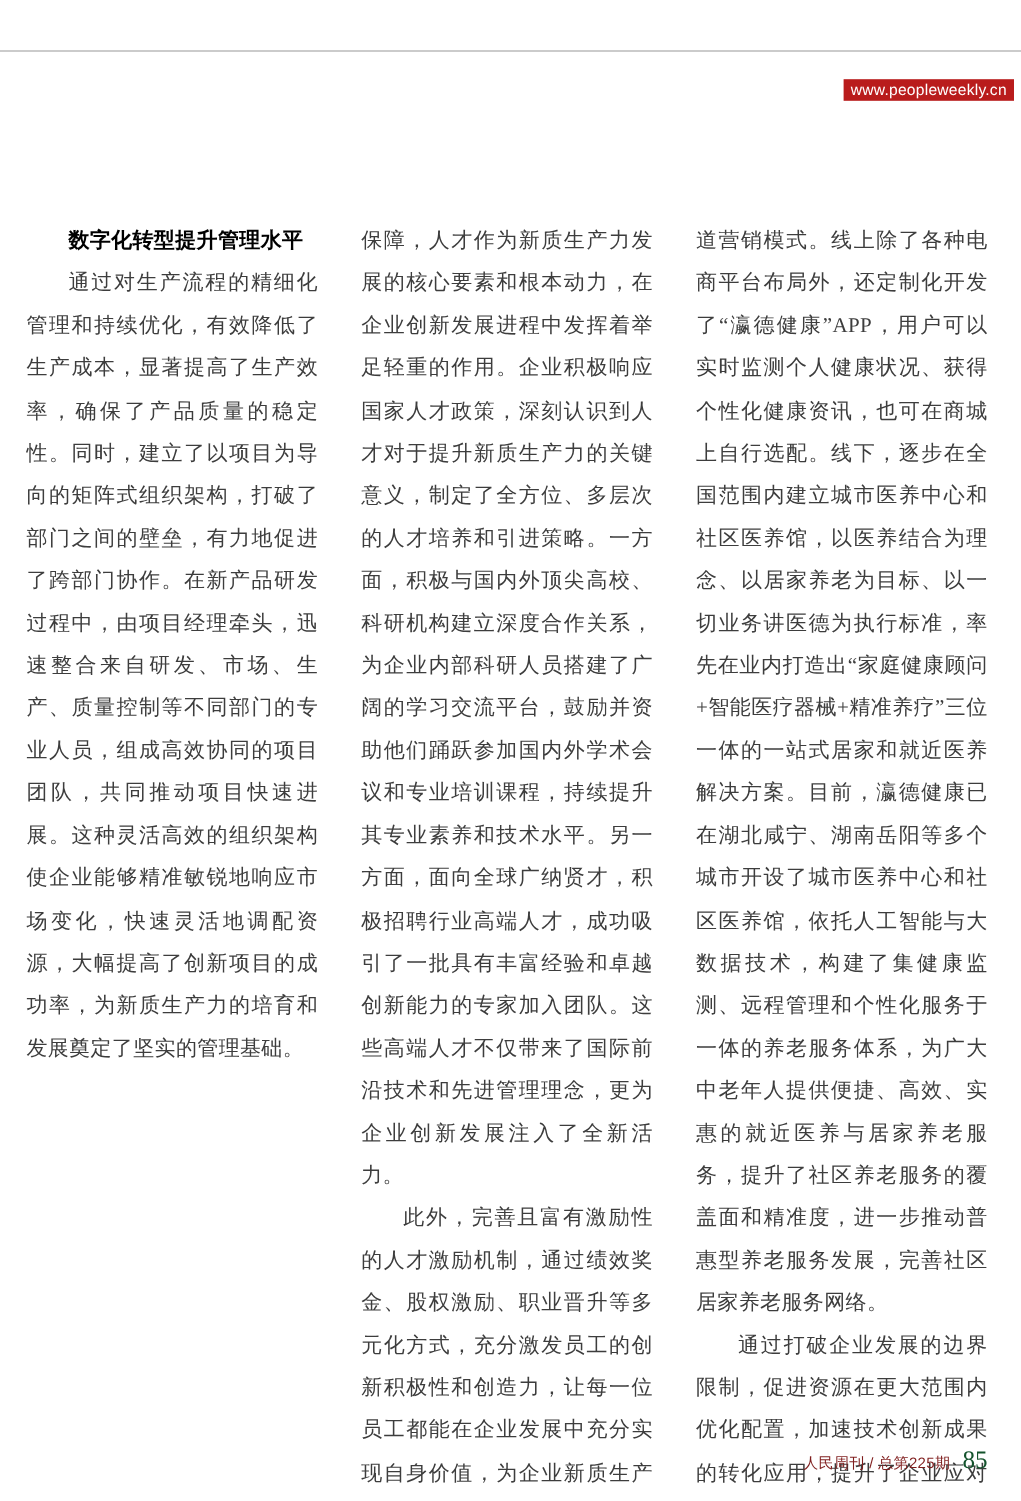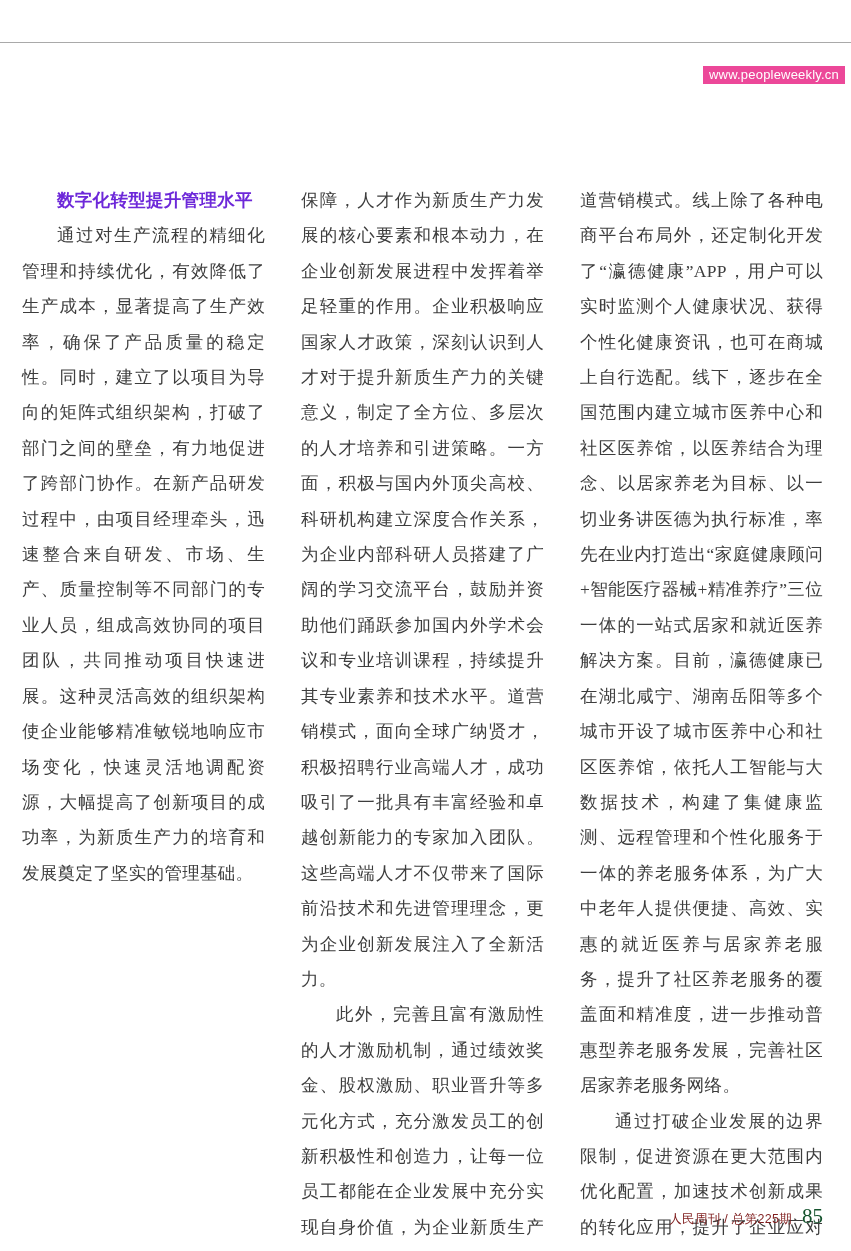--- a/index.html
+++ b/index.html
@@ -7,39 +7,39 @@
     width:851px;height:1251px;position:relative;background:#ffffff;
     font-family:"Liberation Serif","DejaVu Serif",serif;
     color:#3d3d3d;overflow:hidden;
   }
   .top-rule{
     position:absolute;top:42px;left:0;width:851px;height:1px;
     background:#a9a9a9;
   }
   .site-badge{
     position:absolute;top:66px;right:6px;
-    background:#ec4899;color:#ffffff;
+    background:#b91c1c;color:#ffffff;
     font-family:"Liberation Sans","DejaVu Sans",sans-serif;
     font-size:13px;line-height:16px;padding:1px 6px;
     letter-spacing:0.2px;
   }
   .columns{
     position:absolute;top:183px;left:22px;width:801px;
     display:flex;gap:36px;
   }
   .col{
     width:243px;flex:0 0 243px;
     font-size:17.5px;line-height:35.4px;
     text-align:justify;
     letter-spacing:0.3px;
   }
   .para{margin:0;text-indent:2em;}
   .para.cont{text-indent:0;}
   .subhead{
-    margin:0;text-indent:2em;font-weight:600;color:#6d28d9;
+    margin:0;text-indent:2em;font-weight:600;color:#000000;
   }
   .footer{
     position:absolute;right:28px;bottom:22px;
     display:flex;align-items:baseline;gap:10px;
   }
   .footer .journal{
     font-family:"Liberation Sans","DejaVu Sans",sans-serif;
     font-size:12.5px;color:#7f1d1d;letter-spacing:0.3px;
   }
   .footer .pagenum{
@@ -56,21 +56,21 @@
 
 <div class="columns">
 
   <div class="col">
     <p class="subhead">数字化转型提升管理水平</p>
     <p class="para">通过对生产流程的精细化管理和持续优化，有效降低了生产成本，显著提高了生产效率，确保了产品质量的稳定性。同时，建立了以项目为导向的矩阵式组织架构，打破了部门之间的壁垒，有力地促进了跨部门协作。在新产品研发过程中，由项目经理牵头，迅速整合来自研发、市场、生产、质量控制等不同部门的专业人员，组成高效协同的项目团队，共同推动项目快速进展。这种灵活高效的组织架构使企业能够精准敏锐地响应市场变化，快速灵活地调配资源，大幅提高了创新项目的成功率，为新质生产力的培育和发展奠定了坚实的管理基础。</p>
 
   </div>
 
   <div class="col">
-    <p class="para cont">保障，人才作为新质生产力发展的核心要素和根本动力，在企业创新发展进程中发挥着举足轻重的作用。企业积极响应国家人才政策，深刻认识到人才对于提升新质生产力的关键意义，制定了全方位、多层次的人才培养和引进策略。一方面，积极与国内外顶尖高校、科研机构建立深度合作关系，为企业内部科研人员搭建了广阔的学习交流平台，鼓励并资助他们踊跃参加国内外学术会议和专业培训课程，持续提升其专业素养和技术水平。道营销模式，面向全球广纳贤才，积极招聘行业高端人才，成功吸引了一批具有丰富经验和卓越创新能力的专家加入团队。这些高端人才不仅带来了国际前沿技术和先进管理理念，更为企业创新发展注入了全新活力。</p>
+    <p class="para cont">保障，人才作为新质生产力发展的核心要素和根本动力，在企业创新发展进程中发挥着举足轻重的作用。企业积极响应国家人才政策，深刻认识到人才对于提升新质生产力的关键意义，制定了全方位、多层次的人才培养和引进策略。一方面，积极与国内外顶尖高校、科研机构建立深度合作关系，为企业内部科研人员搭建了广阔的学习交流平台，鼓励并资助他们踊跃参加国内外学术会议和专业培训课程，持续提升其专业素养和技术水平。另一方面，面向全球广纳贤才，积极招聘行业高端人才，成功吸引了一批具有丰富经验和卓越创新能力的专家加入团队。这些高端人才不仅带来了国际前沿技术和先进管理理念，更为企业创新发展注入了全新活力。</p>
     <p class="para">此外，完善且富有激励性的人才激励机制，通过绩效奖金、股权激励、职业晋升等多元化方式，充分激发员工的创新积极性和创造力，让每一位员工都能在企业发展中充分实现自身价值，为企业新质生产力的持续发展提供源源不断的智慧动力。</p>
 
   </div>
 
   <div class="col">
     <p class="para cont">道营销模式。线上除了各种电商平台布局外，还定制化开发了“瀛德健康”APP，用户可以实时监测个人健康状况、获得个性化健康资讯，也可在商城上自行选配。线下，逐步在全国范围内建立城市医养中心和社区医养馆，以医养结合为理念、以居家养老为目标、以一切业务讲医德为执行标准，率先在业内打造出“家庭健康顾问+智能医疗器械+精准养疗”三位一体的一站式居家和就近医养解决方案。目前，瀛德健康已在湖北咸宁、湖南岳阳等多个城市开设了城市医养中心和社区医养馆，依托人工智能与大数据技术，构建了集健康监测、远程管理和个性化服务于一体的养老服务体系，为广大中老年人提供便捷、高效、实惠的就近医养与居家养老服务，提升了社区养老服务的覆盖面和精准度，进一步推动普惠型养老服务发展，完善社区居家养老服务网络。</p>
     <p class="para">通过打破企业发展的边界限制，促进资源在更大范围内优化配置，加速技术创新成果的转化应用，提升了企业应对市场变化的能力，从而推动新质生产力在更广阔的市场空间中得以充分释放和发挥效能，实现价值的最大化。</p>
 
   </div>
 

